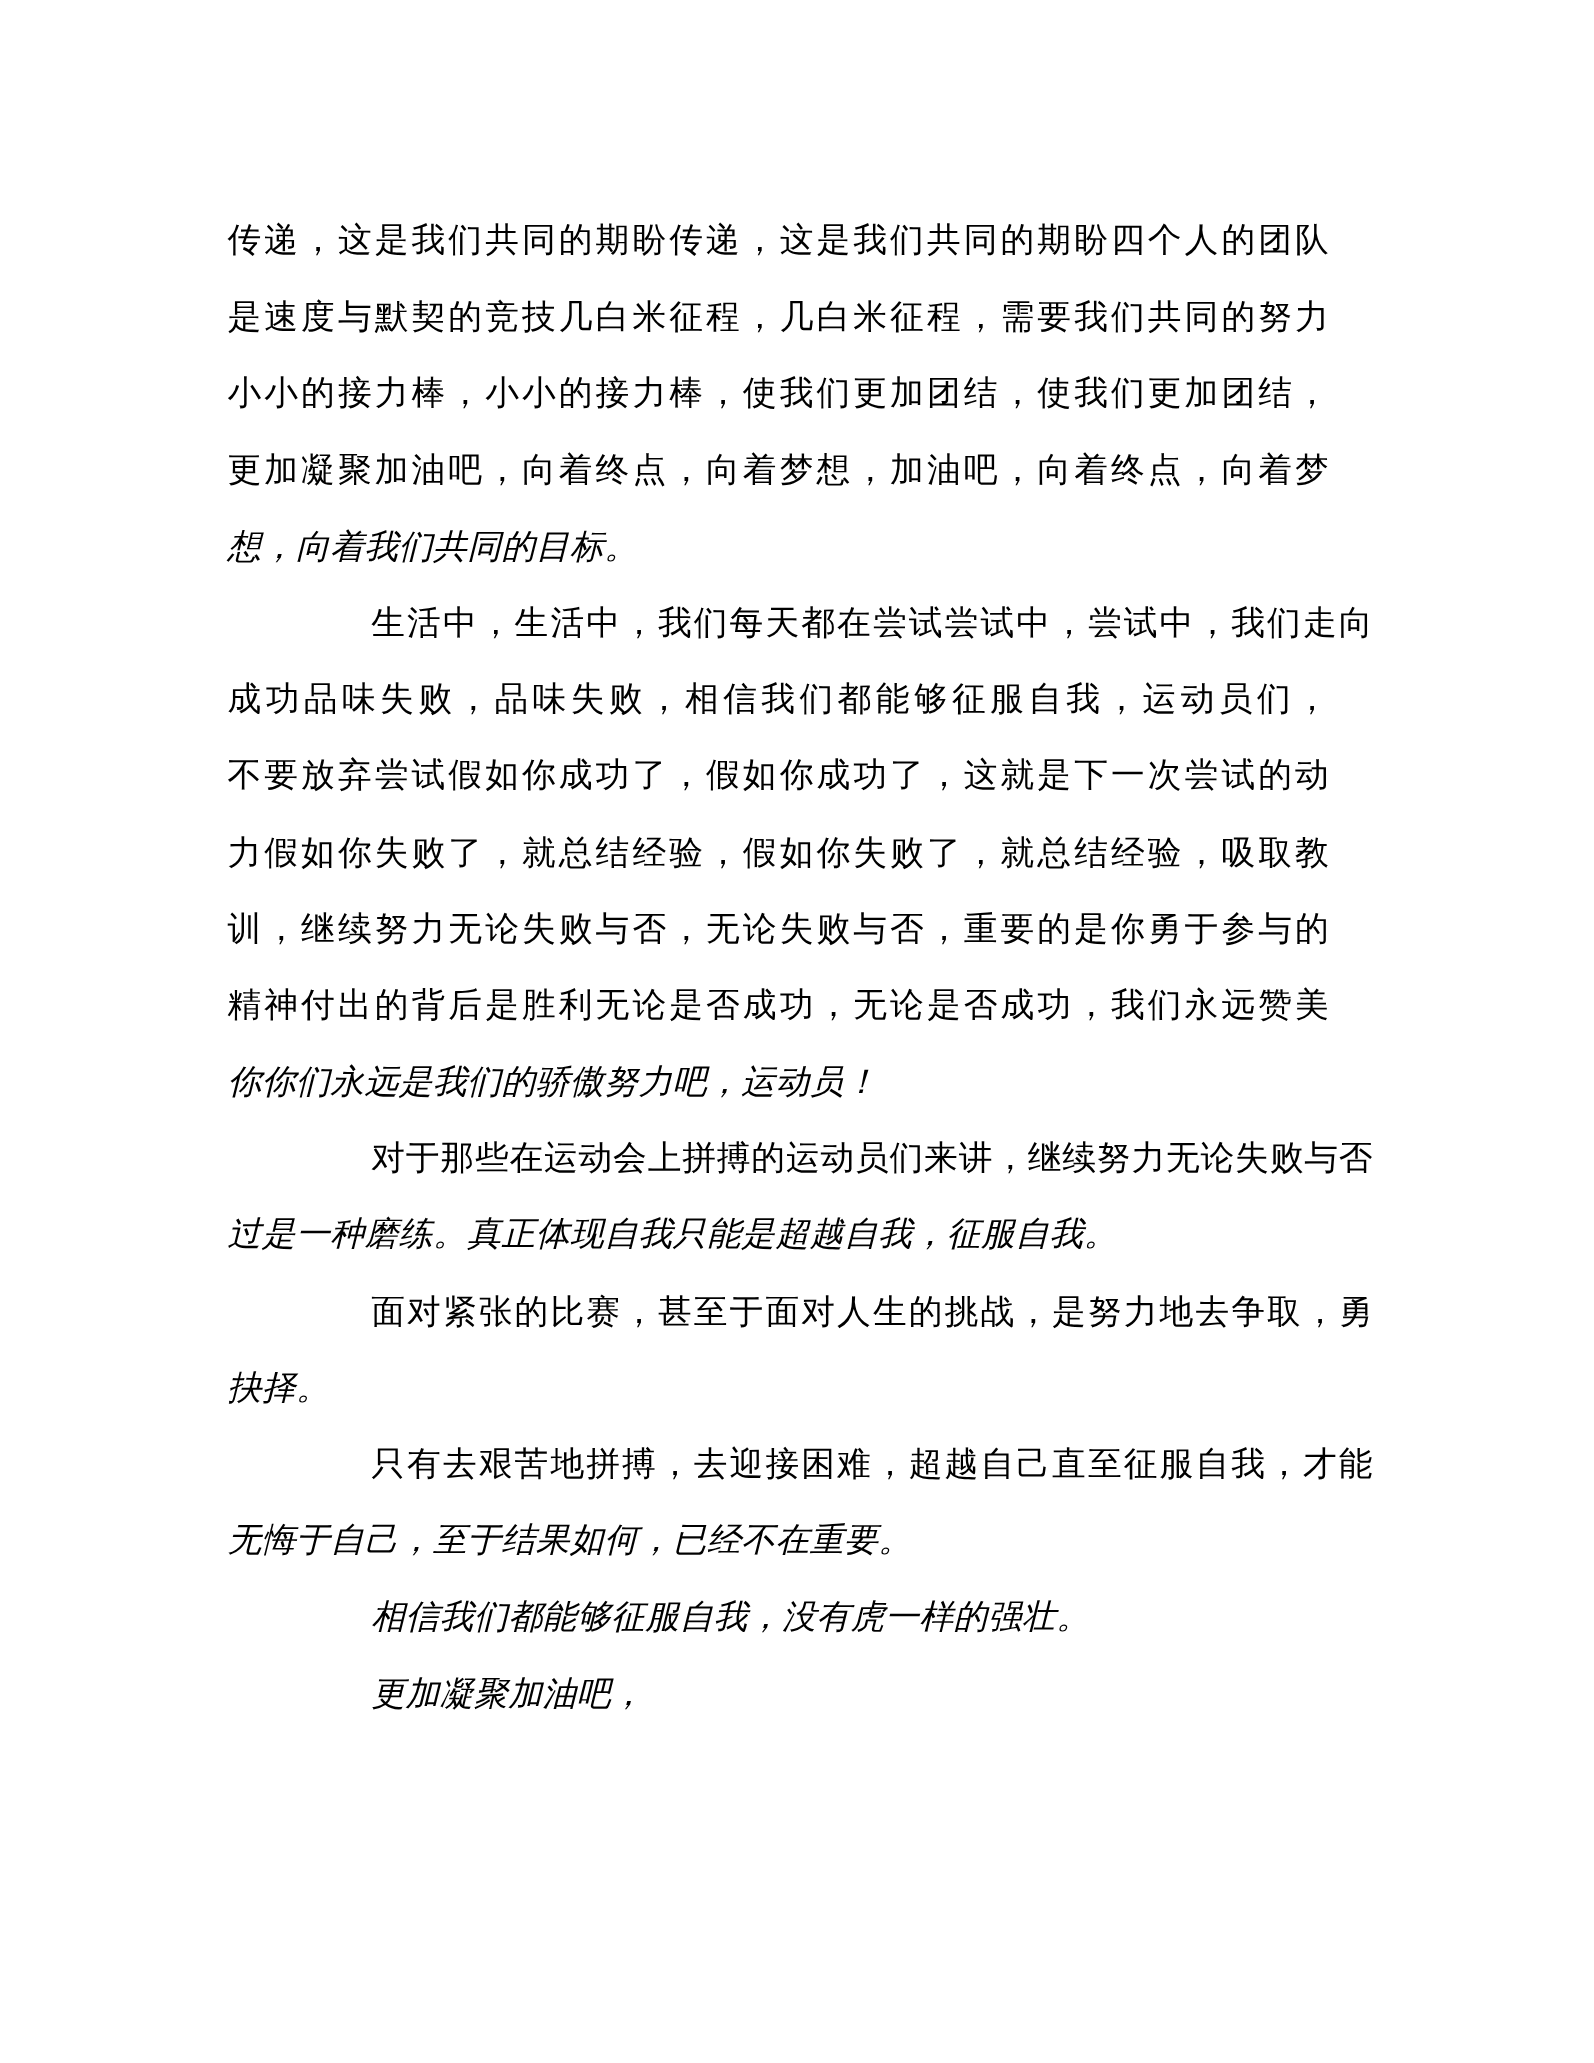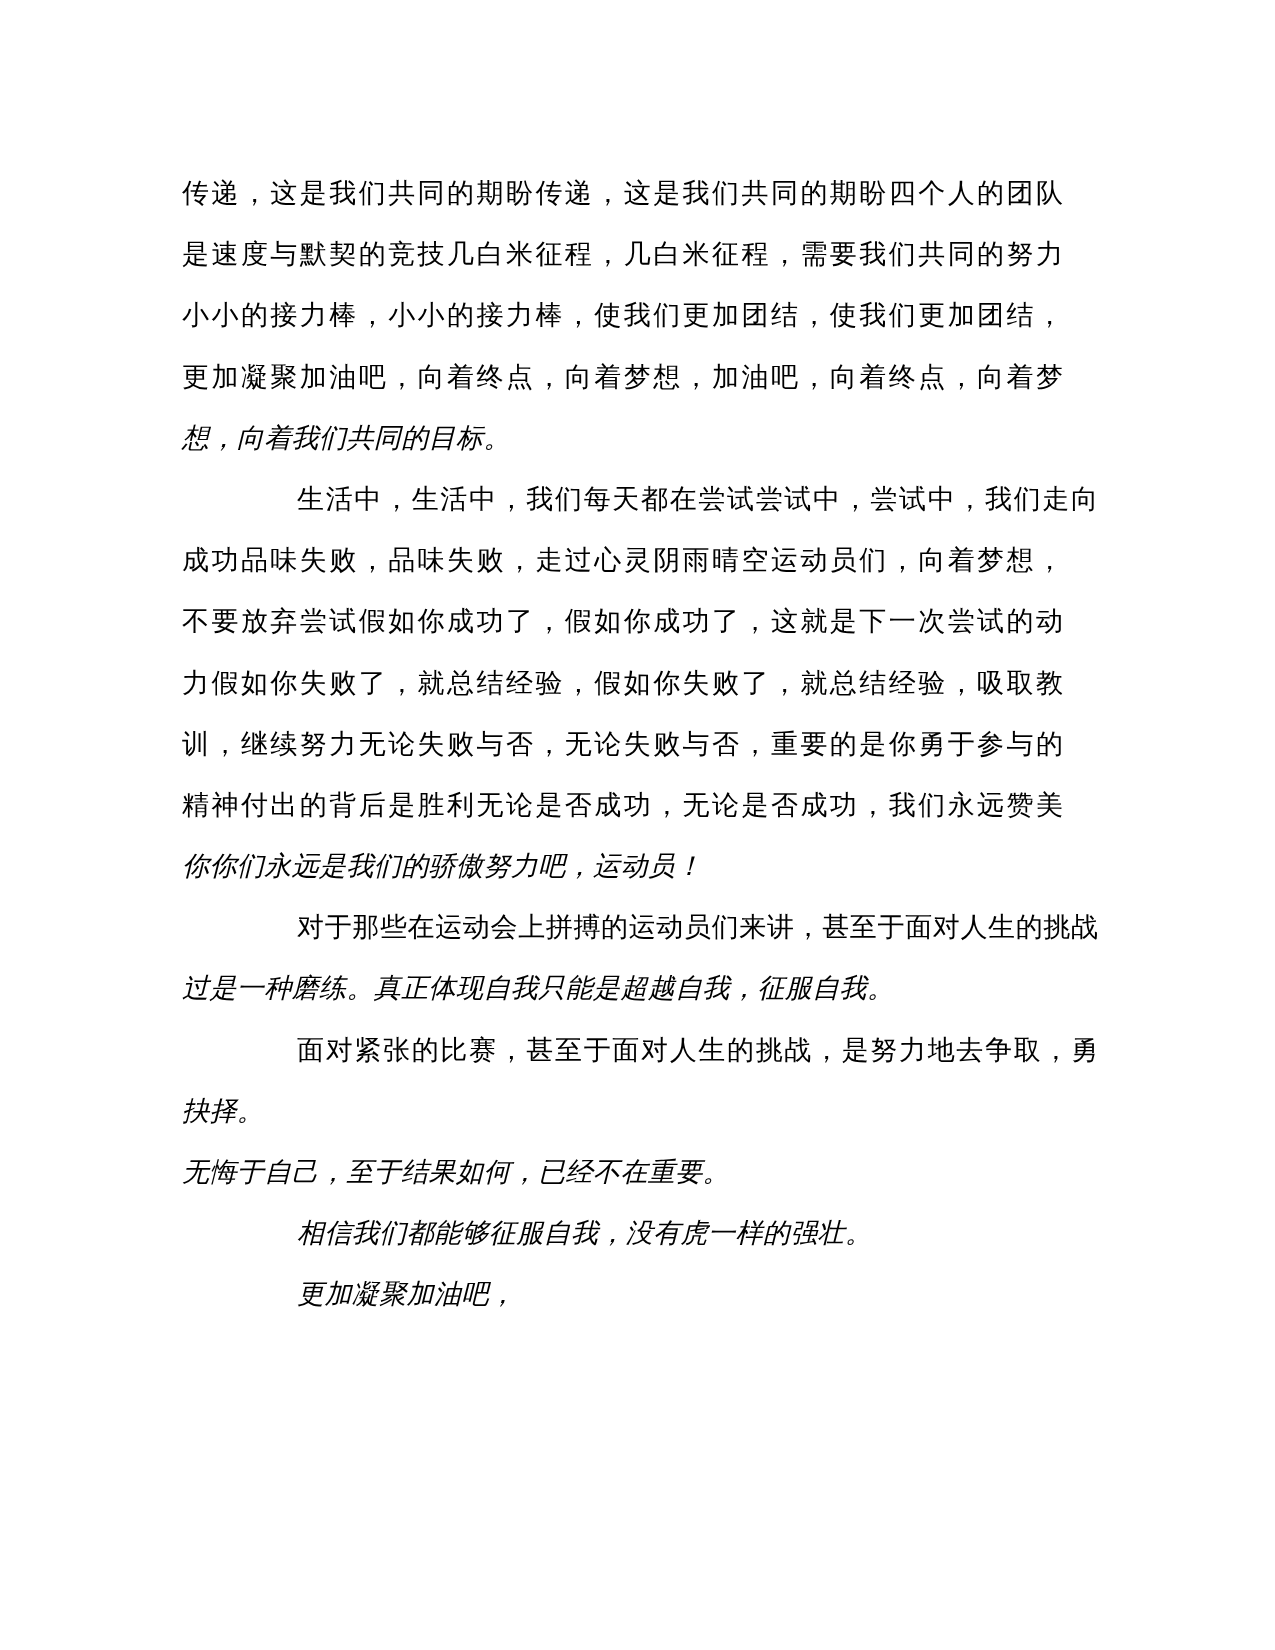--- a/index.html
+++ b/index.html
@@ -63,39 +63,40 @@
     <div class="paragraph">
       <div class="line jl">传递，这是我们共同的期盼传递，这是我们共同的期盼四个人的团队</div>
       <div class="line jl">是速度与默契的竞技几白米征程，几白米征程，需要我们共同的努力</div>
       <div class="line jl">小小的接力棒，小小的接力棒，使我们更加团结，使我们更加团结，</div>
       <div class="line jl">更加凝聚加油吧，向着终点，向着梦想，加油吧，向着终点，向着梦</div>
       <div class="line ll">想，向着我们共同的目标。</div>
     </div>
 
     <div class="paragraph">
       <div class="line jl ind">生活中，生活中，我们每天都在尝试尝试中，尝试中，我们走向</div>
-      <div class="line jl">成功品味失败，品味失败，走过心灵阴雨晴空运动员们，向着梦想，</div>
+      <div class="line jl">成功品味失败，品味失败，相信我们都能够征服自我，运动员们，</div>
       <div class="line jl">不要放弃尝试假如你成功了，假如你成功了，这就是下一次尝试的动</div>
       <div class="line jl">力假如你失败了，就总结经验，假如你失败了，就总结经验，吸取教</div>
       <div class="line jl">训，继续努力无论失败与否，无论失败与否，重要的是你勇于参与的</div>
       <div class="line jl">精神付出的背后是胜利无论是否成功，无论是否成功，我们永远赞美</div>
       <div class="line ll">你你们永远是我们的骄傲努力吧，运动员！</div>
     </div>
 
     <div class="paragraph">
-      <div class="line jl ind">对于那些在运动会上拼搏的运动员们来讲，甚至于面对人生的挑战</div>
+      <div class="line jl ind">对于那些在运动会上拼搏的运动员们来讲，继续努力无论失败与否</div>
       <div class="line ll">过是一种磨练。真正体现自我只能是超越自我，征服自我。</div>
     </div>
 
     <div class="paragraph">
       <div class="line jl ind">面对紧张的比赛，甚至于面对人生的挑战，是努力地去争取，勇</div>
       <div class="line ll">抉择。</div>
     </div>
 
     <div class="paragraph">
+      <div class="line jl ind">只有去艰苦地拼搏，去迎接困难，超越自己直至征服自我，才能</div>
       <div class="line ll">无悔于自己，至于结果如何，已经不在重要。</div>
     </div>
 
     <div class="paragraph">
       <div class="line ll ind">相信我们都能够征服自我，没有虎一样的强壮。</div>
     </div>
 
     <div class="paragraph">
       <div class="line ll ind">更加凝聚加油吧，</div>
     </div>

